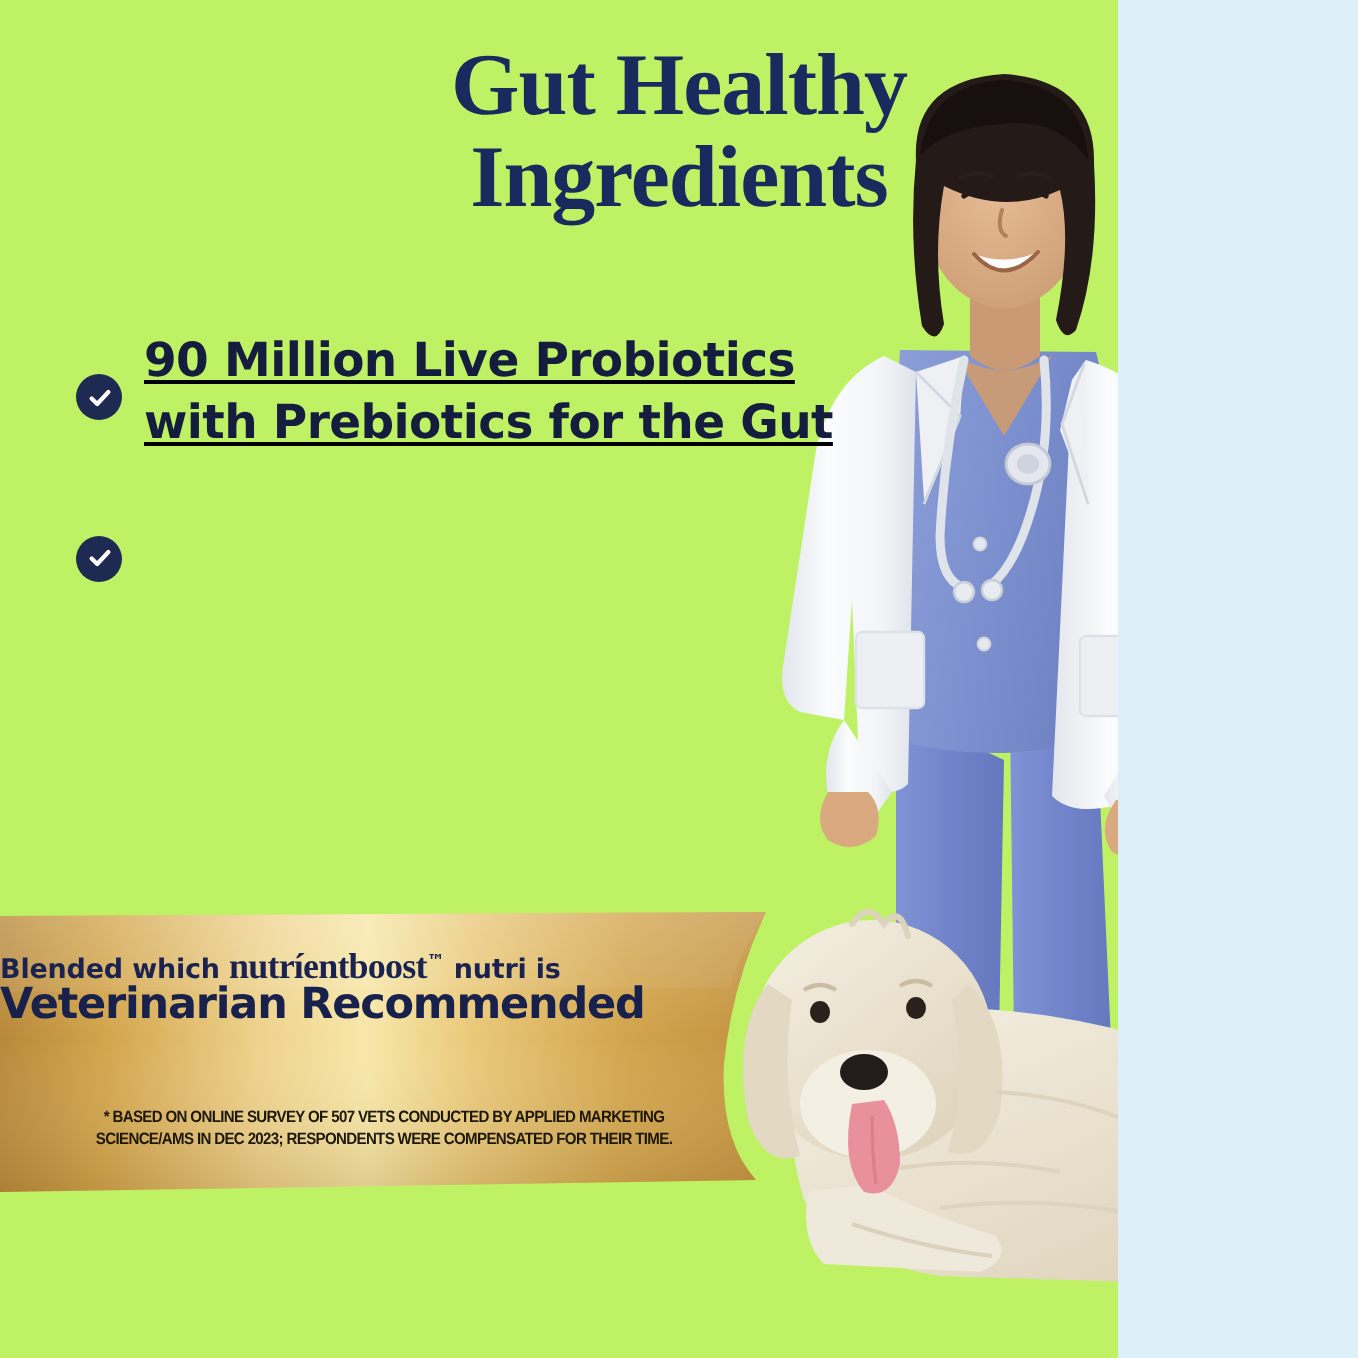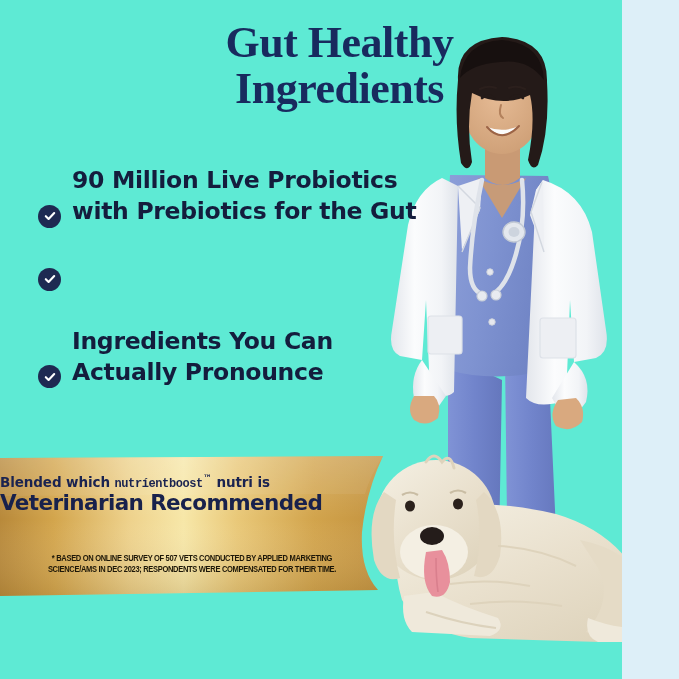--- a/index.html
+++ b/index.html
@@ -2,38 +2,38 @@
 <html><head>
 <meta charset="utf-8">
 <style>
   html,body{margin:0;padding:0;}
   body{
     width:679px;height:679px;overflow:hidden;
     background:#ddeff8;
     font-family:"Liberation Sans", sans-serif;
     position:relative;
   }
-  #stage{position:absolute;inset:0;width:622px;height:679px;overflow:hidden;background:#5eead4;}
+  #stage{position:absolute;inset:0;width:559px;height:679px;overflow:hidden;background:#bef264;}
 
   
   .title{
     position:absolute;left:0;top:20px;width:679px;
     text-align:center;
     font-family:"Liberation Serif", serif;
     font-weight:bold;
     color:#182a5e;
     font-size:44px;
     line-height:1.05;
     letter-spacing:-0.5px;
     white-space:pre-line;
   }
 
   
   .bullets{position:absolute;left:38px;top:165px;width:420px;}
-  .bullet{display:flex;align-items:flex-end;margin-bottom:35px;}
+  .bullet{display:flex;align-items:center;margin-bottom:35px;text-decoration:underline;}
   .chk{
     flex:0 0 auto;width:23px;height:23px;border-radius:50%;
     background:#1e2a52;margin-top:5px;margin-right:11px;
     display:flex;align-items:center;justify-content:center;
   }
   .chk svg{display:block;}
   .btxt{
     font-family:"DejaVu Sans", sans-serif;
     font-weight:bold;
     color:#141d3d;
@@ -49,22 +49,22 @@
   
   .banner{position:absolute;left:0;top:450px;width:400px;height:160px;}
   .banner svg{position:absolute;left:0;top:0;}
   .bn-line1{
     position:absolute;left:0;top:23px;width:378px;
     font-family:"DejaVu Sans", sans-serif;
     font-weight:bold;font-size:13.5px;color:#1a2350;
     letter-spacing:-0.1px;
   }
   .bn-brand{
-    font-family:Liberation Mono, monospace;
-    font-weight:bold;font-size:12px;letter-spacing:-0.4px;
+    font-family:Liberation Serif, serif;
+    font-weight:bold;font-size:18px;letter-spacing:-0.4px;
   }
   .bn-tm{font-size:9px;vertical-align:super;}
   .bn-line2{
     position:absolute;left:0;top:40px;width:378px;
     font-family:"DejaVu Sans", sans-serif;
     font-weight:bold;font-size:21.5px;color:#18214c;
     letter-spacing:-0.6px;
   }
   .bn-line3{
     position:absolute;left:0;top:68px;width:378px;
@@ -230,29 +230,20 @@
     </div>
 
     <div class="bullet">
       <span class="chk">
         <svg width="14" height="14" viewBox="0 0 14 14">
             <path d="M2.8 7.2 L5.6 10 L11.2 4" stroke="#ffffff" stroke-width="2.1" fill="none" stroke-linecap="round" stroke-linejoin="round"></path>
           </svg>
       </span>
     </div>
 
-    <div class="bullet">
-      <span class="chk">
-        <svg width="14" height="14" viewBox="0 0 14 14">
-            <path d="M2.8 7.2 L5.6 10 L11.2 4" stroke="#ffffff" stroke-width="2.1" fill="none" stroke-linecap="round" stroke-linejoin="round"></path>
-          </svg>
-      </span>
-      <span class="btxt">Ingredients You Can
-Actually Pronounce</span>
-    </div>
 
   </div>
 
   <div class="banner">
     <svg width="400" height="160" viewBox="0 0 400 160" xmlns="http://www.w3.org/2000/svg">
       <defs>
         <linearGradient id="goldG" x1="0" y1="0" x2="1" y2="0">
           <stop offset="0%" stop-color="#b8893a"></stop>
           <stop offset="14%" stop-color="#d3a54c"></stop>
           <stop offset="34%" stop-color="#eed28c"></stop>

